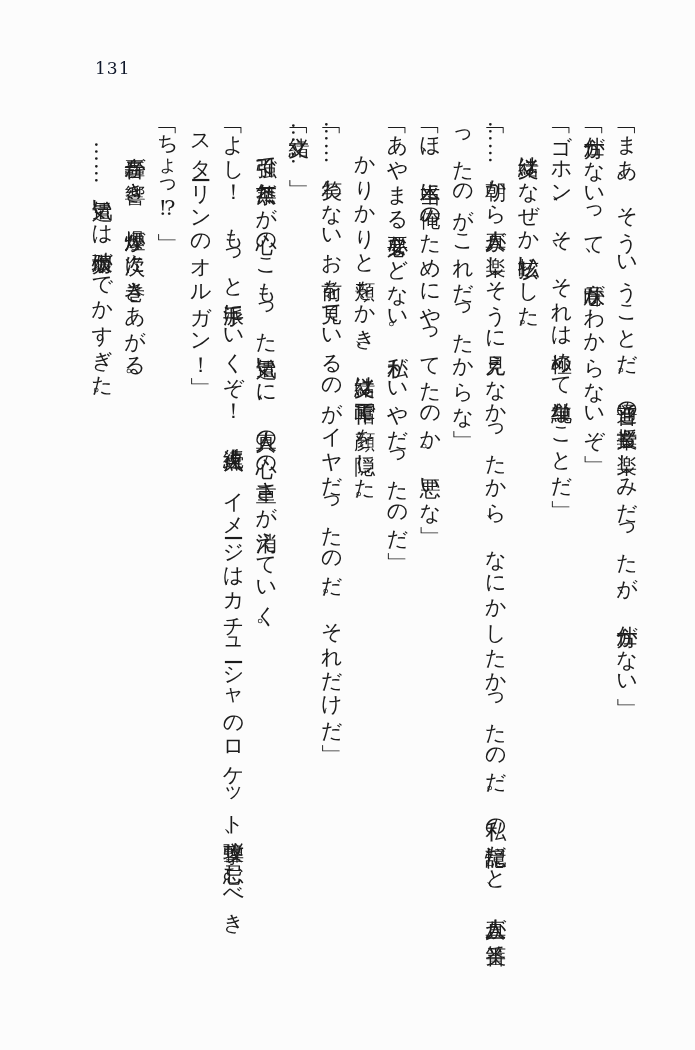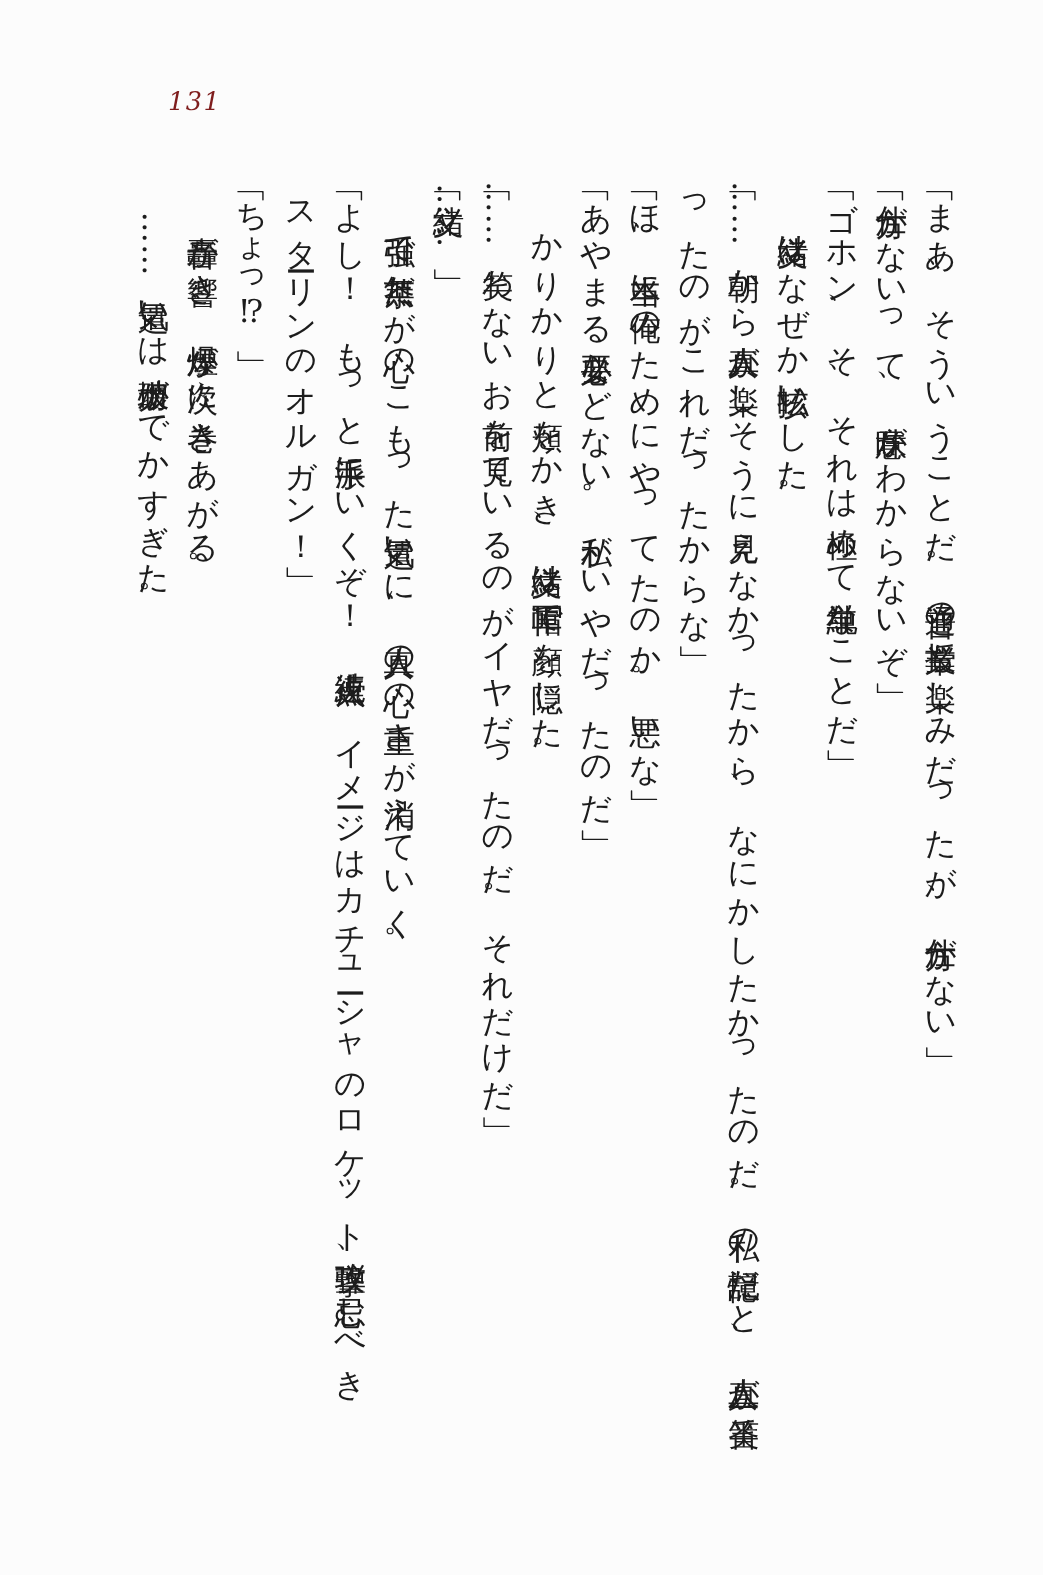--- a/index.html
+++ b/index.html
@@ -14,24 +14,23 @@
     overflow: hidden;
     font-family: "DejaVu Serif", "Liberation Serif", serif;
   }
   .book-page {
     position: absolute;
     inset: 0;
   }
   .page-number {
     position: absolute;
     top: 58px;
-    left: 112px;
+    left: 95px;
     font-size: 17px;
-    font-style: italic;
-    color: #7f1d1d;
+    color: #0f172a;
     letter-spacing: 1px;
   }
   .text-block {
     position: absolute;
     top: 120px;
     right: 52px;
     height: 826px;
     writing-mode: vertical-rl;
     text-orientation: mixed;
     font-size: 21px;

